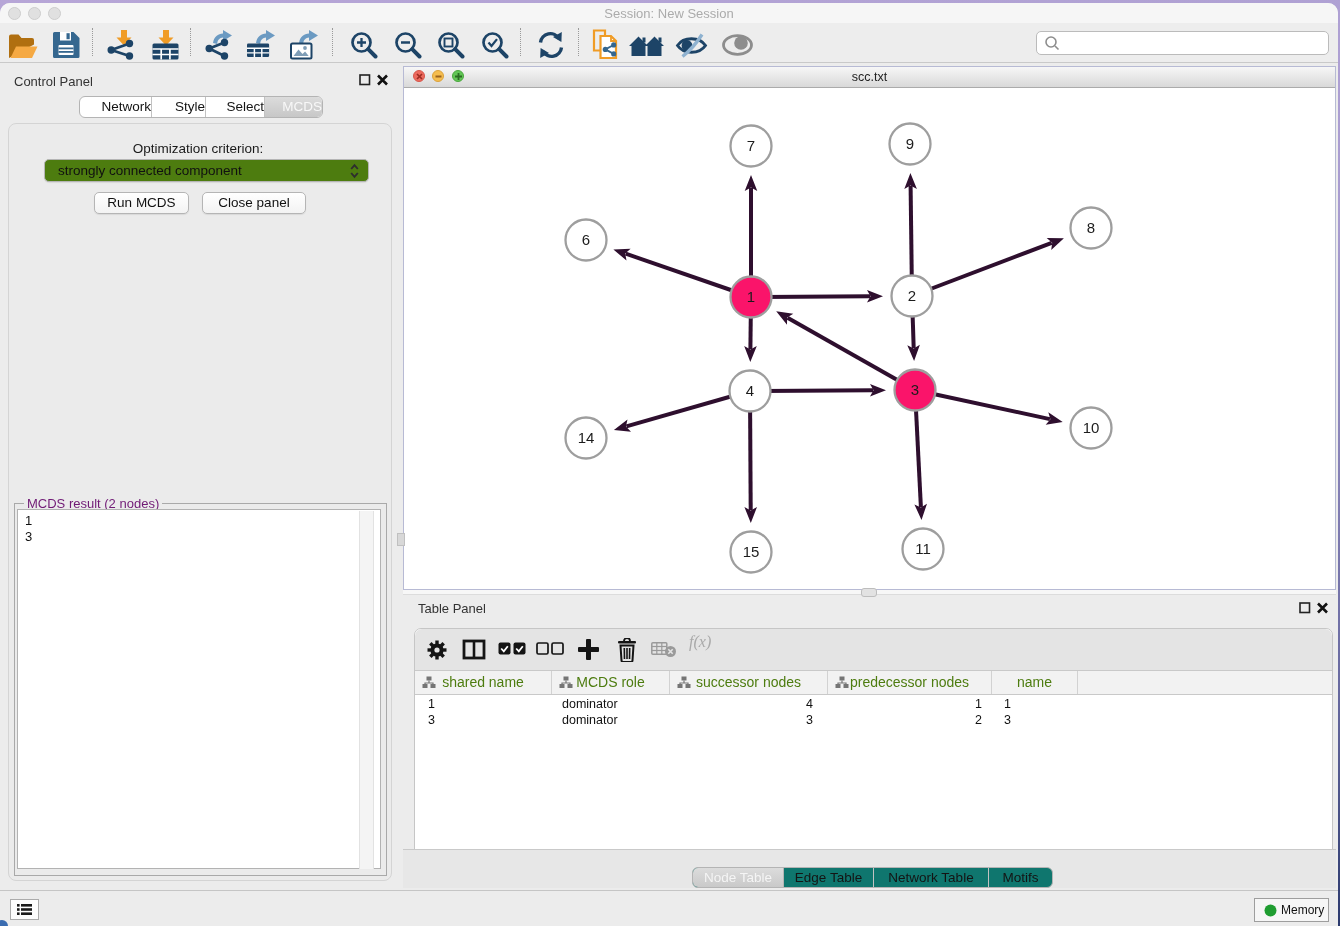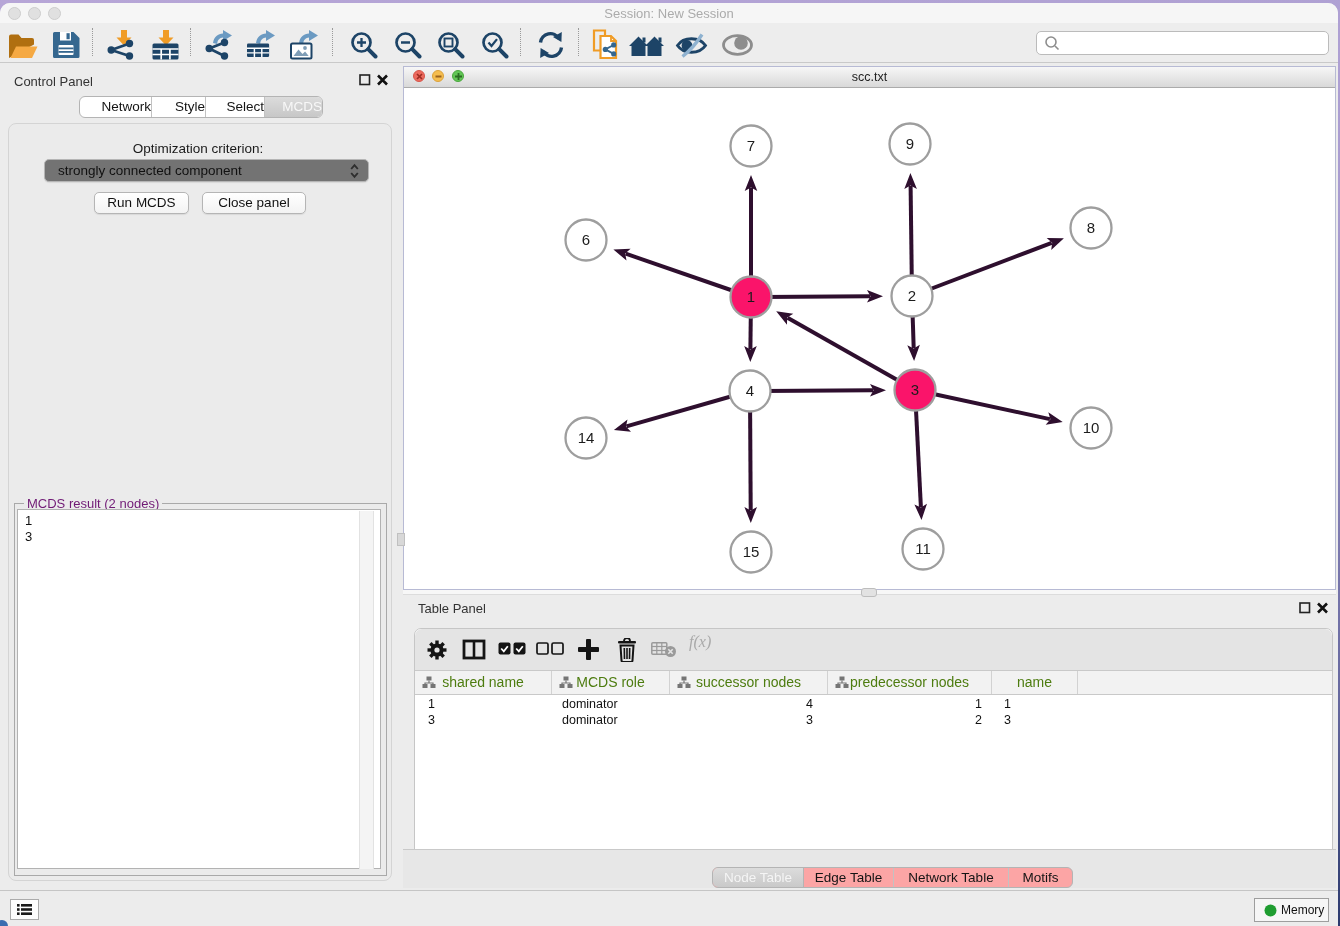--- a/index.html
+++ b/index.html
@@ -16,21 +16,21 @@
 #searchbox{position:absolute;left:1036px;top:8px;width:291px;height:22px;background:#fff;border:1px solid #bbb;border-radius:5px;}
 
 #cpanel{position:absolute;left:0;top:60px;width:396px;height:830px;}
 .phead{font-size:13px;color:#333;}
 .pbtn{position:absolute;top:11px;}
 #cptabs{position:absolute;left:79px;top:33px;height:20px;display:flex;border:1px solid #b4b4b4;border-radius:6px;overflow:hidden;background:#fff;}
 #cptabs div{font-size:13.5px;color:#141414;text-align:right;line-height:20px;border-right:1px solid #c2c2c2;}
 #cptabs div:last-child{border-right:none;background:linear-gradient(#dcdcdc,#c7c7c7);color:#f8f8f8;}
 #cpbody{position:absolute;left:8px;top:60px;width:382px;height:756px;background:#ebebeb;border:1px solid #d4d4d4;border-radius:8px;}
 #optlab{position:absolute;left:0;top:78px;width:100%;text-align:center;font-size:13.5px;color:#1a1a1a;}
-#dropdown{position:absolute;left:44px;top:96px;width:310px;height:21px;background:#737373;border:1px solid #b5b5b5;border-radius:5px;font-size:13.5px;line-height:21px;padding-left:13px;color:#111;box-shadow:0 1px 1px rgba(0,0,0,0.08);}
+#dropdown{position:absolute;left:44px;top:96px;width:310px;height:21px;background:#4d7c0f;border:1px solid #b5b5b5;border-radius:5px;font-size:13.5px;line-height:21px;padding-left:13px;color:#111;box-shadow:0 1px 1px rgba(0,0,0,0.08);}
 .btn{position:absolute;top:129px;height:20px;background:linear-gradient(#ffffff,#f3f3f3);border:1px solid #b5b5b5;border-radius:5px;font-size:13.5px;text-align:center;line-height:20px;color:#111;box-shadow:0 1px 1px rgba(0,0,0,0.08);}
 #fieldset{position:absolute;left:14px;top:440px;width:371px;height:371px;border:1px solid #a9a9a9;}
 #fslegend{position:absolute;left:9px;top:-8px;background:#ebebeb;font-size:13px;color:#701a75;padding:0 3px;}
 #fsbox{position:absolute;left:2px;top:5px;width:364px;height:360px;background:#fff;border:1px solid #b2b2b2;font-size:13px;color:#111;line-height:16px;padding:3px 0 0 7px;box-sizing:border-box;}
 #fsscroll{position:absolute;right:6px;top:1px;width:13px;height:358px;background:#f4f4f4;border-left:1px solid #e2e2e2;border-right:1px solid #e2e2e2;}
 
 #netframe{position:absolute;left:403px;top:63px;width:933px;height:524px;border:1px solid #b7bad4;box-sizing:border-box;background:#fff;}
 #nettitle{position:absolute;left:0;top:0;width:100%;height:20px;background:linear-gradient(#f7f7f7,#d9d9d9);border-bottom:1px solid #ababab;}
 #netname{position:absolute;top:3px;width:100%;text-align:center;font-size:12.5px;color:#222;}
 .mac{position:absolute;top:3px;width:12px;height:12px;border-radius:50%;box-sizing:border-box;}
@@ -40,21 +40,21 @@
 #tpanel{position:absolute;left:403px;top:593px;width:933px;height:294px;}
 #tbox{position:absolute;left:11px;top:32px;width:917px;height:221px;border:1px solid #c6c6c6;border-radius:7px 7px 0 0;background:#fff;}
 #ttoolbar{position:absolute;left:0;top:0;width:100%;height:41px;background:#e4e4e4;border-bottom:1px solid #c9c9c9;border-radius:7px 7px 0 0;}
 #thead{position:absolute;left:0;top:42px;width:100%;height:23px;background:#f2f2f2;border-bottom:1px solid #c9c9c9;display:flex;}
 #thead .col{box-sizing:border-box;border-right:1px solid #d2d2d2;position:relative;font-size:14px;color:#4d7c0f;text-align:center;line-height:23px;}
 #thead .col:last-child{border-right:1px solid #d2d2d2;}
 .sorti{position:absolute;left:7px;top:5px;}
 .trow{position:absolute;width:100%;height:16px;font-size:12.5px;color:#111;}
 .trow span{position:absolute;top:1px;}
 #tabstrip{position:absolute;left:0px;top:253px;width:933px;height:38px;background:#e7e7e7;border-top:1px solid #c9c9c9;}
-#btabs{position:absolute;left:289px;top:17px;height:19px;display:flex;border:1px solid #b4b4b4;border-radius:6px;overflow:hidden;background:#fca5a5;margin-left:20px;}
+#btabs{position:absolute;left:289px;top:17px;height:19px;display:flex;border:1px solid #b4b4b4;border-radius:6px;overflow:hidden;background:#0f766e;}
 #btabs div{font-size:13.5px;color:#141414;text-align:center;line-height:19px;border-right:1px solid #c2c2c2;}
 #btabs div:first-child{background:linear-gradient(#dcdcdc,#c9c9c9);color:#f5f5f5;border-right:1px solid #b4b4b4;}
 #btabs div:last-child{border-right:none;}
 
 #statusbar{position:absolute;left:0;top:887px;width:1338px;height:36px;background:#ececec;border-top:1px solid #c5c5c5;}
 #listbtn{position:absolute;left:10px;top:8px;width:27px;height:19px;background:#fdfdfd;border:1px solid #ababab;}
 #membtn{position:absolute;left:1254px;top:7px;width:73px;height:22px;background:#f6f6f6;border:1px solid #9e9e9e;font-size:12px;color:#111;display:flex;align-items:center;white-space:nowrap;}
 #bluedot{position:absolute;left:-4px;top:917px;width:12px;height:12px;border-radius:50%;background:#3a6cb0;}
 </style></head>
 <body>

